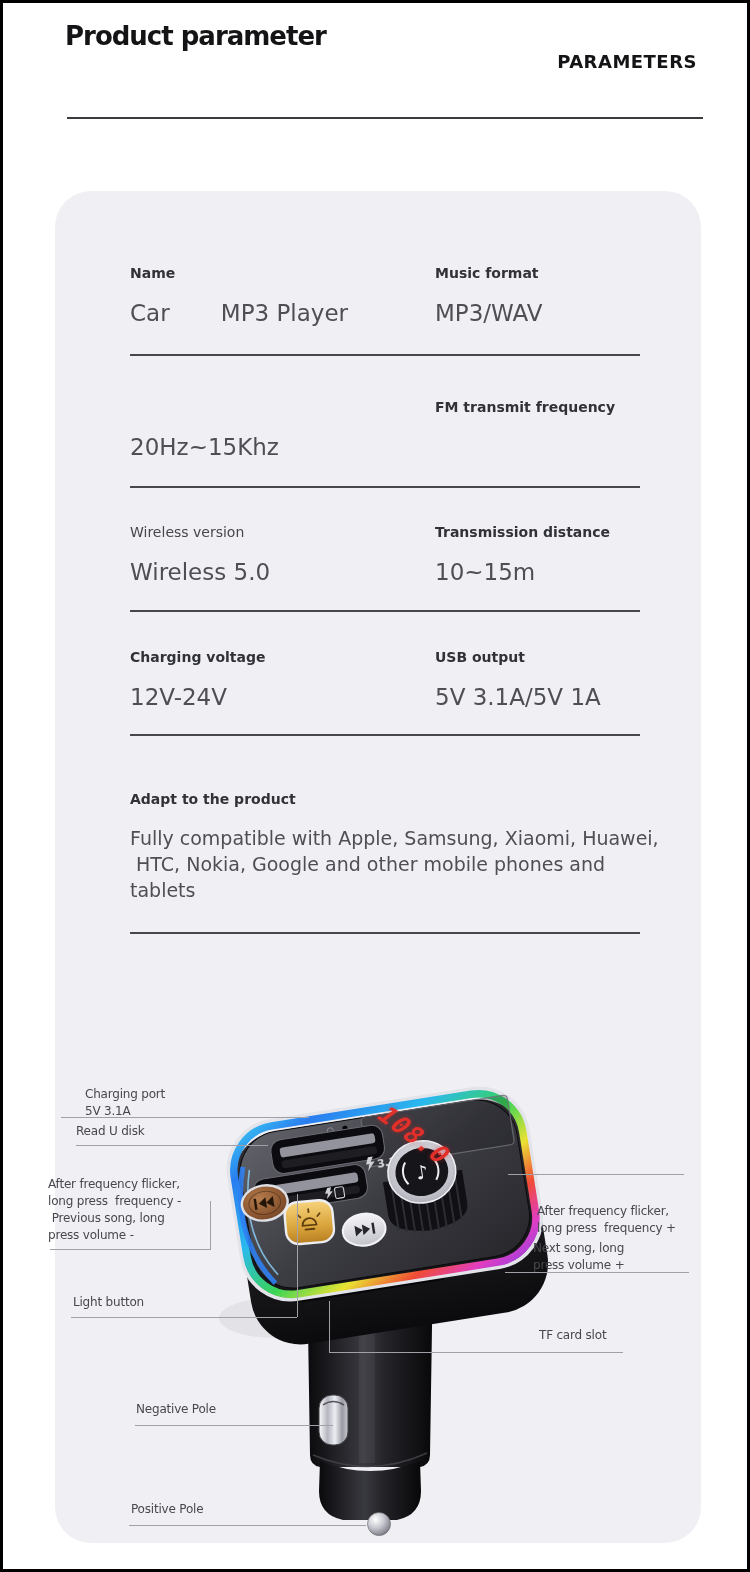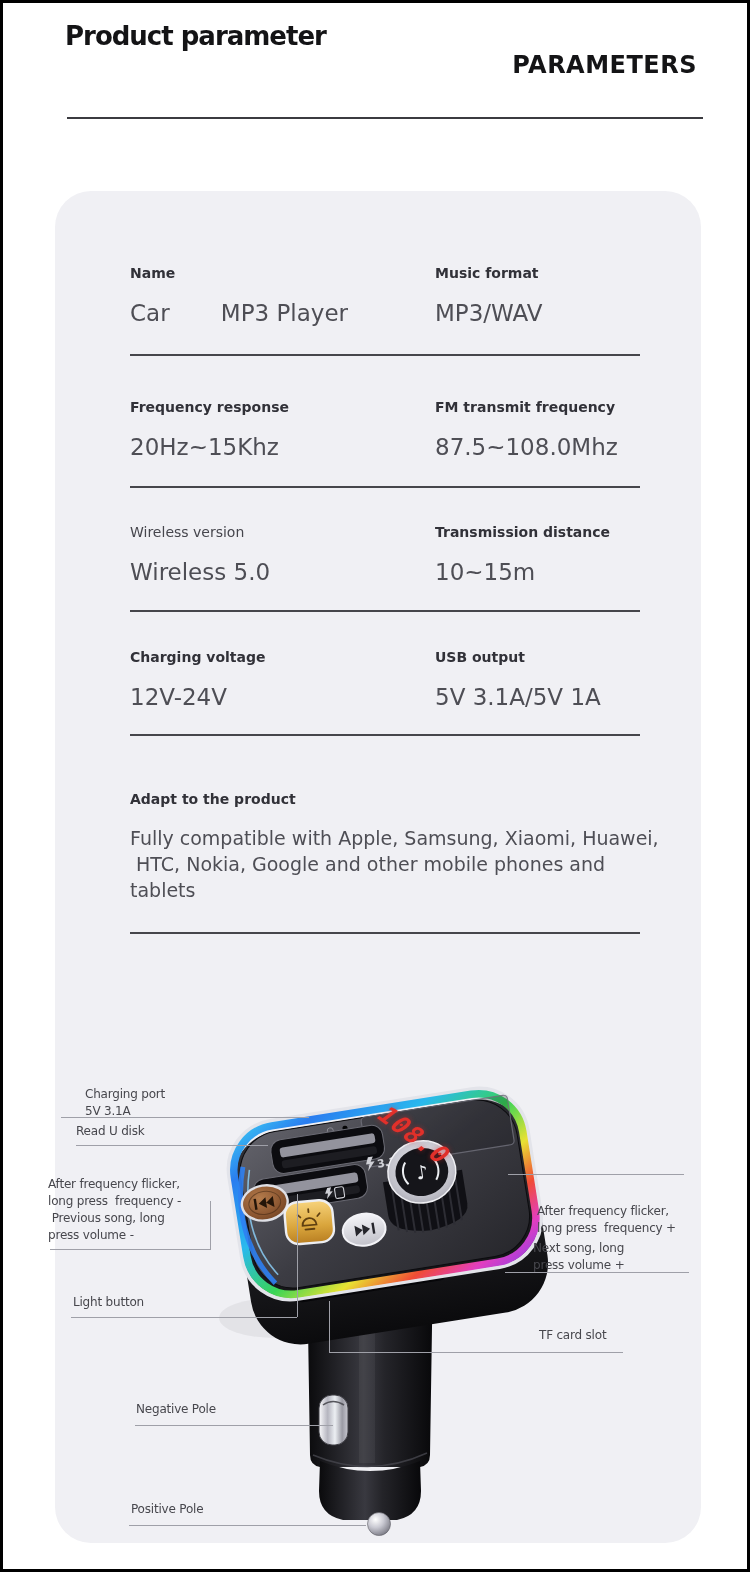--- a/index.html
+++ b/index.html
@@ -10,21 +10,21 @@
     font-family:"DejaVu Sans", sans-serif;
   }
   
   .title {
     position:absolute; left:62px; top:18px;
     font-size:26px; font-weight:700; letter-spacing:-1px;
     color:#141416; white-space:nowrap;
   }
   .subtitle {
     position:absolute; right:50px; top:48px;
-    font-size:24px; font-weight:700; letter-spacing:0.5px;
+    font-size:18px; font-weight:700; letter-spacing:0.5px;
     color:#141416; white-space:nowrap;
   }
   .title-rule { position:absolute; left:64px; top:114px; width:636px; height:2px; background:#3b3b40; }
   
   .card {
     position:absolute; left:52px; top:188px; width:646px; height:1352px;
     border-radius:36px; background:var(--c-card_bg, #f0f0f4); z-index:0;
   }
   
   .spec-label {
@@ -68,24 +68,22 @@
   <div class="title-rule"></div>
 
   <div class="card"></div>
 
   <div class="spec-label" style="left:127px; top:262px">Name</div>
   <div class="spec-value" style="left:127px; top:297px">Car       MP3 Player</div>
   <div class="spec-label" style="left:432px; top:262px">Music format</div>
   <div class="spec-value" style="left:432px; top:297px">MP3/WAV</div>
   <div class="rule" style="top:351px"></div>
 
-  <div class="spec-label" style="left:127px; top:396px">Frequency response</div>
   <div class="spec-value" style="left:127px; top:431px">20Hz~15Khz</div>
   <div class="spec-label" style="left:432px; top:396px">FM transmit frequency</div>
-  <div class="spec-value" style="left:432px; top:431px">87.5~108.0Mhz</div>
   <div class="rule" style="top:483px"></div>
 
   <div class="spec-label regular" style="left:127px; top:521px">Wireless version</div>
   <div class="spec-value" style="left:127px; top:556px">Wireless 5.0</div>
   <div class="spec-label" style="left:432px; top:521px">Transmission distance</div>
   <div class="spec-value" style="left:432px; top:556px">10~15m</div>
   <div class="rule" style="top:607px"></div>
 
   <div class="spec-label" style="left:127px; top:646px">Charging voltage</div>
   <div class="spec-value" style="left:127px; top:681px">12V-24V</div>

